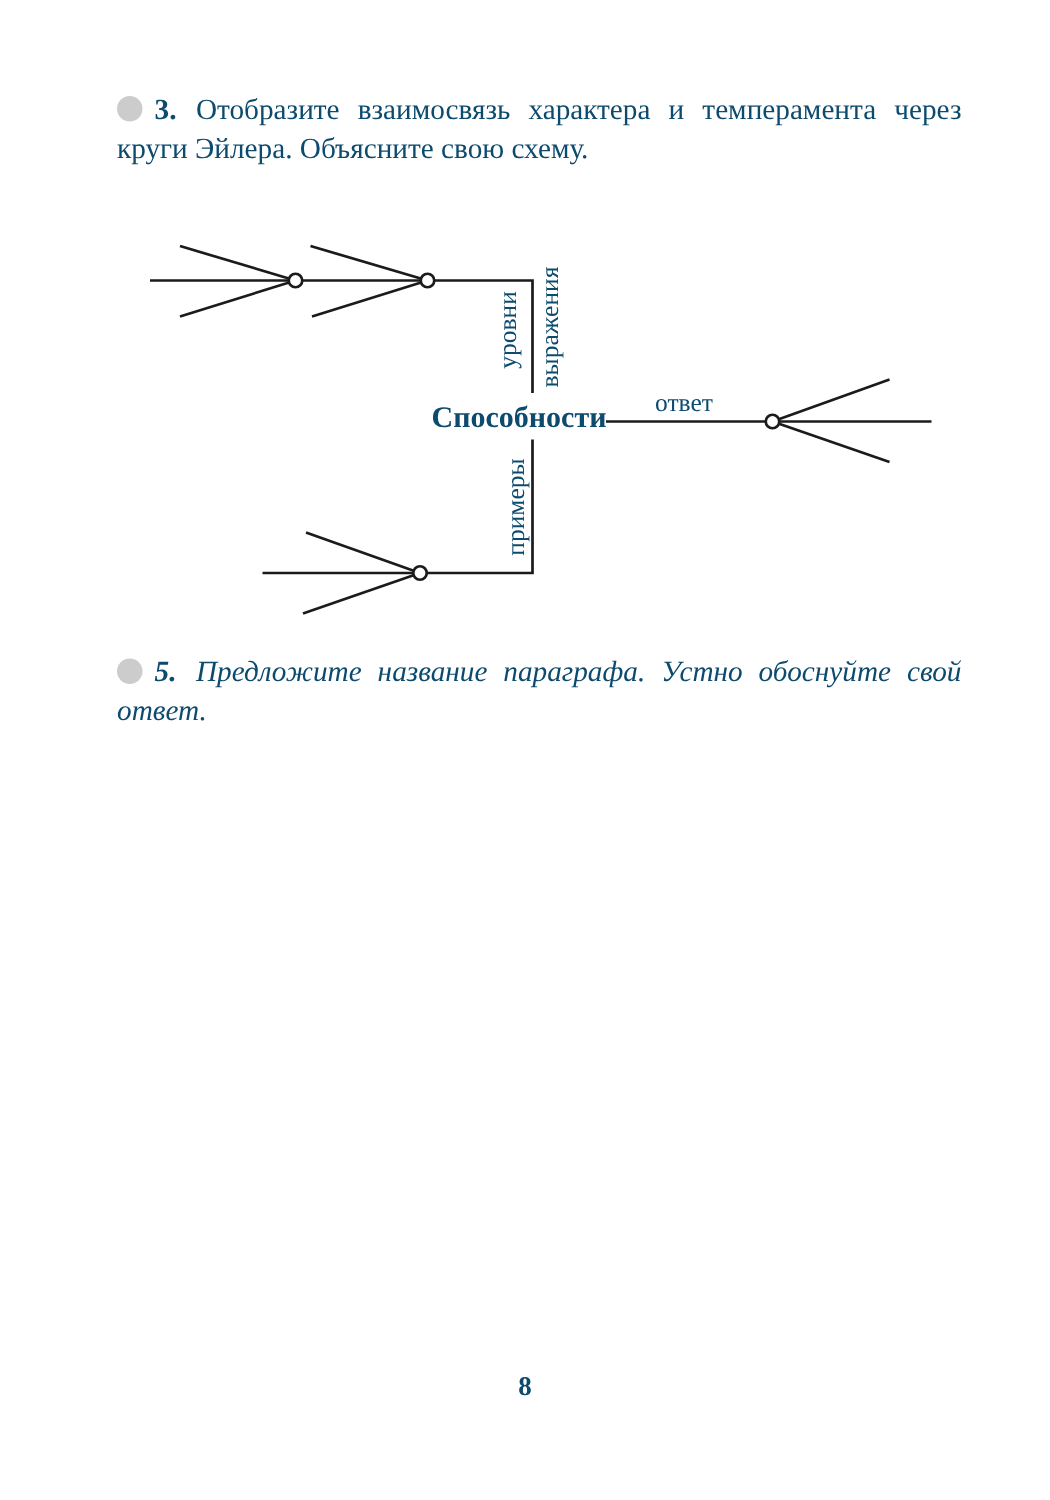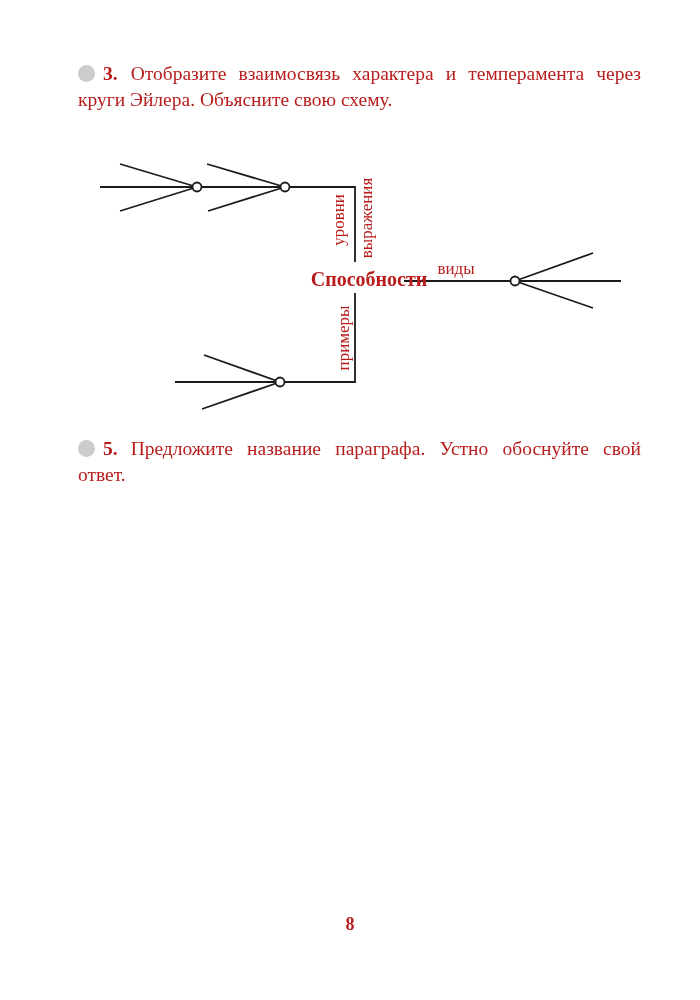--- a/index.html
+++ b/index.html
@@ -1,21 +1,21 @@
 <!DOCTYPE html>
 <html><head>
 <meta charset="utf-8">
 <style>
   html,body{margin:0;padding:0;background:#ffffff;}
   .page{
     position:relative;
     width:700px;height:1000px;
     background:#ffffff;
     font-family:"Liberation Serif", serif;
-    color:#b91c1c;
+    color:#0c4a6e;
     overflow:hidden;
   }
   .exercise{
     position:absolute;
     left:78px;
     width:563px;
     font-size:19.5px;
     line-height:26px;
     text-align:justify;
   }
@@ -90,24 +90,24 @@
       <line x1="280" y1="382" x2="202" y2="409"></line>
 
       <circle cx="197" cy="187" r="4.5" fill="#ffffff"></circle>
       <circle cx="285" cy="187" r="4.5" fill="#ffffff"></circle>
       <circle cx="515" cy="281" r="4.5" fill="#ffffff"></circle>
       <circle cx="280" cy="382" r="4.5" fill="#ffffff"></circle>
     </svg>
 
     <div class="map-label vertical" style="left:339px;top:220px;">уровни</div>
     <div class="map-label vertical" style="left:367px;top:218px;">выражения</div>
-    <div class="map-label" style="left:456px;top:269px;">виды</div>
+    <div class="map-label" style="left:456px;top:269px;">ответ</div>
     <div class="map-label vertical" style="left:344px;top:338px;">примеры</div>
-    <div class="map-center" style="left:369px;top:279px;">Способности</div>
+    <div class="map-center" style="left:346px;top:279px;">Способности</div>
   </div>
 
-  <div class="exercise" style="top:436px;">
+  <div class="exercise" style="top:436px;font-style:italic;">
     <span class="bullet"></span><span class="ex-num">5.</span><span>Предложите название параграфа. Устно обоснуйте свой ответ.</span>
   </div>
 
   <div class="page-number">8</div>
 
 </div>
 
 </body></html>

